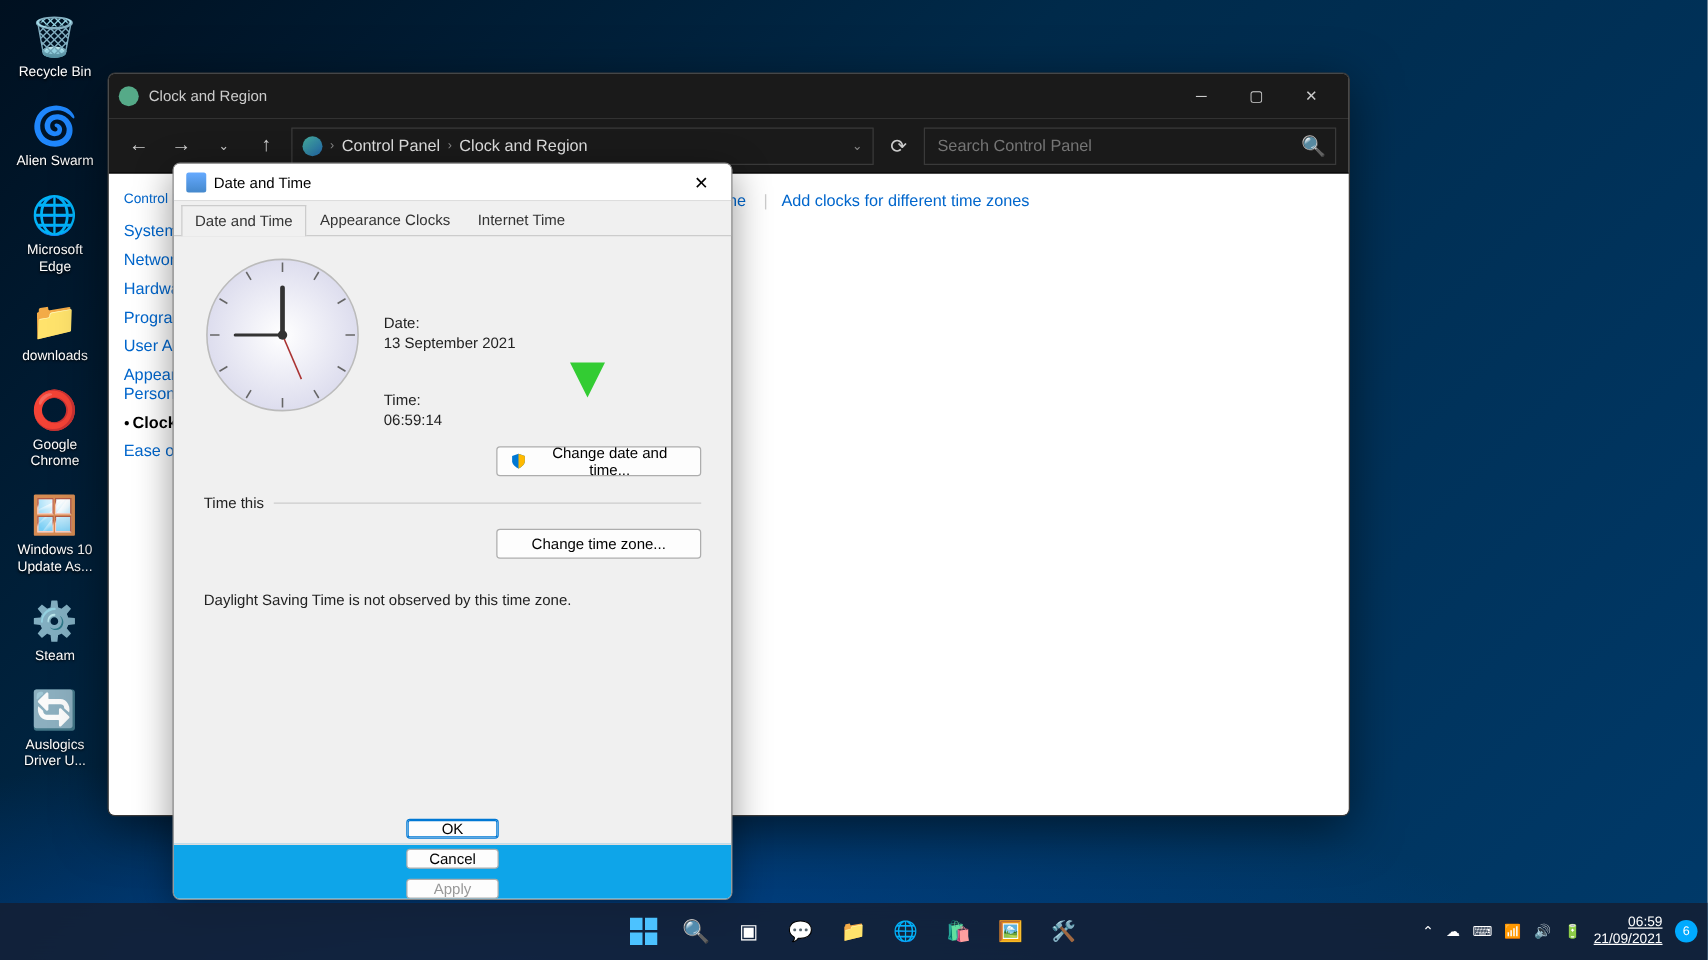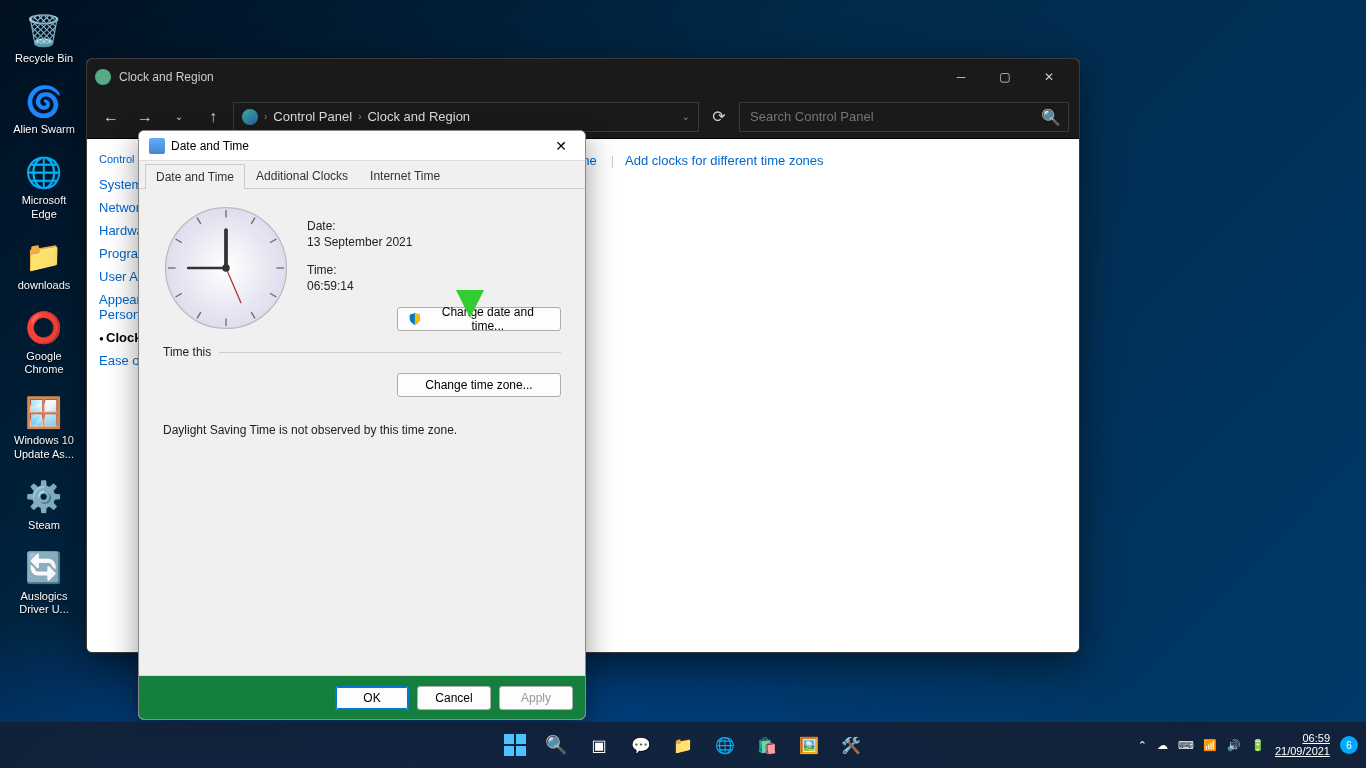--- a/index.html
+++ b/index.html
@@ -43,32 +43,32 @@
 .dtb .dico { width:16px; height:16px; background:linear-gradient(#6af,#48c); border-radius:2px; margin-right:6px; }
 .dtb .spacer { flex:1; }
 .dtb .xbtn { width:28px; height:22px; display:flex; align-items:center; justify-content:center; cursor:pointer; font-size:14px; }
 .tabs { height:28px; background:#f0f0f0; display:flex; align-items:flex-end; padding:0 6px; border-bottom:1px solid #ccc; }
 .tab { padding:5px 10px; font-size:12px; border:1px solid transparent; border-bottom:none; cursor:pointer; color:#333; }
 .tab.active { background:#f0f0f0; border-color:#ccc; position:relative; top:1px; }
 .dbody { flex:1; padding:16px 24px; font-size:12px; color:#222; }
 .top { display:flex; gap:18px; margin-bottom:14px; }
 .clock { width:126px; height:126px; }
 .info { flex:1; padding-top:14px; }
-.info .lbl { margin-bottom:2px; }
+.info .lbl { margin-bottom:2px;margin-top:32px; }
 .info .val { margin-bottom:14px; }
 .btn { height:24px; padding:0 10px; background:#fdfdfd; border:1px solid #adadad; border-radius:3px; font-size:12px; cursor:pointer; display:inline-flex; align-items:center; gap:4px; }
 .btn.wide { width:164px; justify-content:center; }
 .btn.primary { border-color:#0078d4; box-shadow:0 0 0 1px #0078d4 inset; }
 .btn:disabled { color:#999; }
 .shield { width:14px; height:14px; }
 .group { margin-top:6px; }
 .group .gh { display:flex; align-items:center; gap:8px; margin-bottom:10px; }
 .group .gh .line { flex:1; height:1px; background:#ccc; }
 .dst { margin-top:26px; }
-.dfoot { height:44px; border-top:1px solid #ddd; background:#15803d; display:flex; align-items:center; justify-content:flex-end; gap:8px; padding:0 12px; }
+.dfoot { height:44px; border-top:1px solid #ddd; background:#0ea5e9; display:flex; align-items:center; justify-content:flex-end; gap:8px; padding:0 12px;flex-direction:column; }
 .dfoot .btn { width:74px; justify-content:center; }
 
 
 .arrow { position:absolute; top:160px; left:450px; pointer-events:none; }
 
 
 .taskbar { position:absolute; bottom:0; left:0; width:100%; height:46px; background:rgba(20,30,50,0.85); backdrop-filter:blur(10px); display:flex; align-items:center; }
 .tbcenter { position:absolute; left:50%; transform:translateX(-50%); display:flex; gap:2px; }
 .tbi { width:40px; height:40px; display:flex; align-items:center; justify-content:center; cursor:pointer; border-radius:4px; }
 .tray { position:absolute; right:8px; display:flex; align-items:center; gap:10px; color:#fff; font-size:11px; }
@@ -169,21 +169,21 @@
 
 <div class="dlg">
   <div class="dtb">
     <div class="dico"></div>
     <span>Date and Time</span>
     <div class="spacer"></div>
     <div class="xbtn">✕</div>
   </div>
   <div class="tabs">
     <div class="tab active">Date and Time</div>
-    <div class="tab">Additional Clocks</div>
+    <div class="tab">Appearance Clocks</div>
     <div class="tab">Internet Time</div>
   </div>
   <div class="dbody">
     <div class="top">
       <svg class="clock" viewBox="0 0 100 100">
         <circle cx="50" cy="50" r="48" fill="url(#cg)" stroke="#bbb" stroke-width="1"></circle>
         <defs>
             <radialGradient id="cg">
               <stop offset="0%" stop-color="#fff"></stop>
               <stop offset="100%" stop-color="#dde"></stop>

